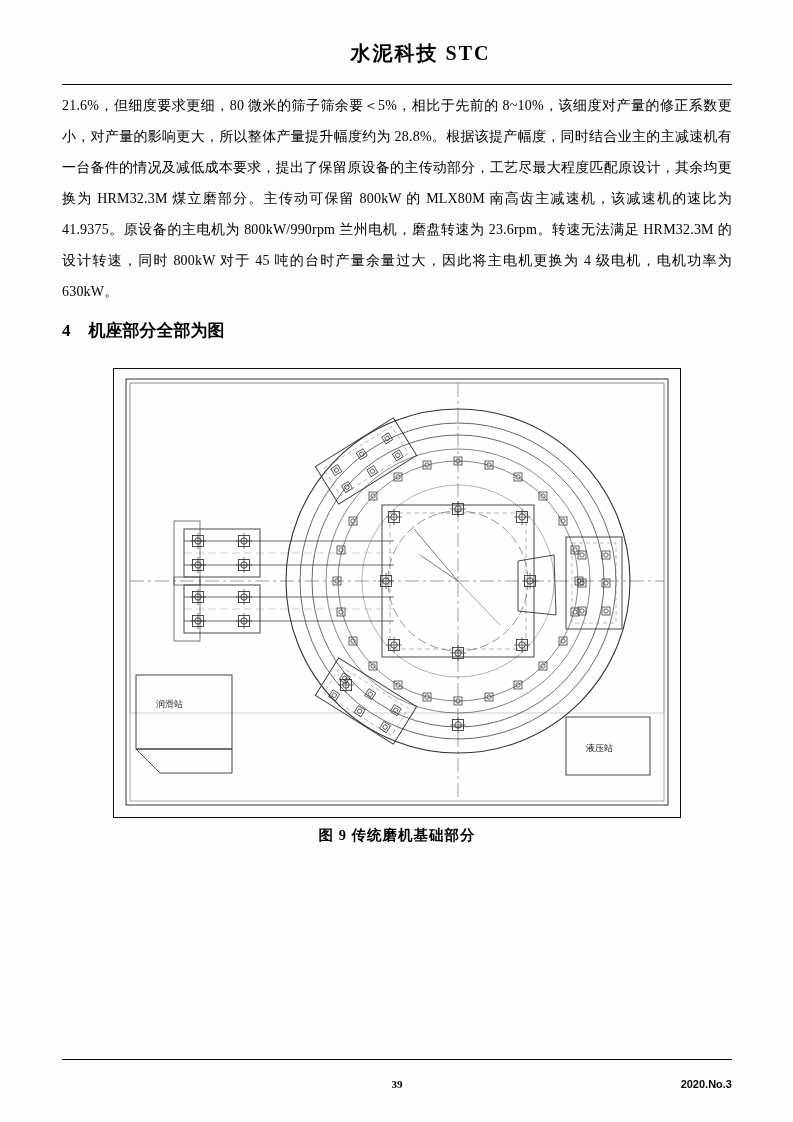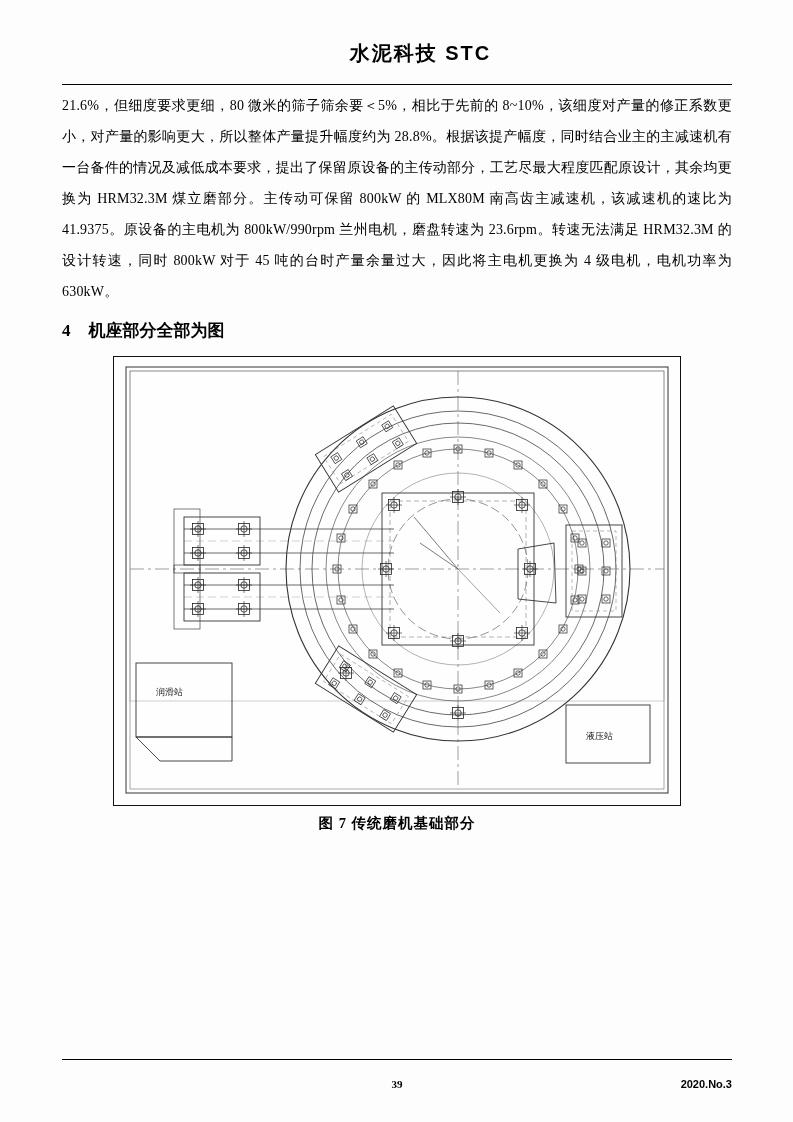--- a/index.html
+++ b/index.html
@@ -24,21 +24,21 @@
 
   
   .header {
     position: absolute;
     top: 40px;
     left: 0;
     width: 100%;
     text-align: center;
   }
   .header-title {
-    font-family: Liberation Sans, sans-serif;
+    font-family: Liberation Serif, serif;
     font-size: 20px;
     font-weight: bold;
     letter-spacing: 2px;
     margin-left: 48px;
   }
   .header-rule {
     position: absolute;
     top: 84px;
     left: 62px;
     width: 670px;
@@ -68,21 +68,21 @@
     font-size: 17px;
     font-weight: bold;
     display: flex;
     gap: 18px;
     align-items: baseline;
   }
   .section-num { font-weight: bold; }
 
   
   .figure-wrap {
-    margin-top: 14px;
+    margin-top: 26px;
     display: flex;
     justify-content: center;
   }
   .figure-box {
     width: 566px;
     height: 448px;
     border: 1px solid #111;
     background: #fefefe;
     position: relative;
   }
@@ -282,21 +282,21 @@
           <rect x="22" y="306" width="96" height="74" fill="none" stroke="#333" stroke-width="0.9"></rect>
           <path d="M 22 380 L 118 380 L 118 404 L 46 404 Z" fill="none" stroke="#333" stroke-width="0.9"></path>
           <text x="42" y="338" font-family="Liberation Sans, sans-serif" font-size="9" fill="#222">润滑站</text>
 
           <rect x="452" y="348" width="84" height="58" fill="none" stroke="#333" stroke-width="0.9"></rect>
           <text x="472" y="382" font-family="Liberation Sans, sans-serif" font-size="9" fill="#222">液压站</text>
         </svg>
       </div>
     </div>
 
-    <div class="figure-caption">图 7  传统磨机基础部分</div>
+    <div class="figure-caption">图 9  传统磨机基础部分</div>
 
   </div>
 
   <div class="footer-rule"></div>
   <div class="footer">
     <span class="footer-page">39</span>
     <span class="footer-issue">2020.No.3</span>
   </div>
 
 </div>

